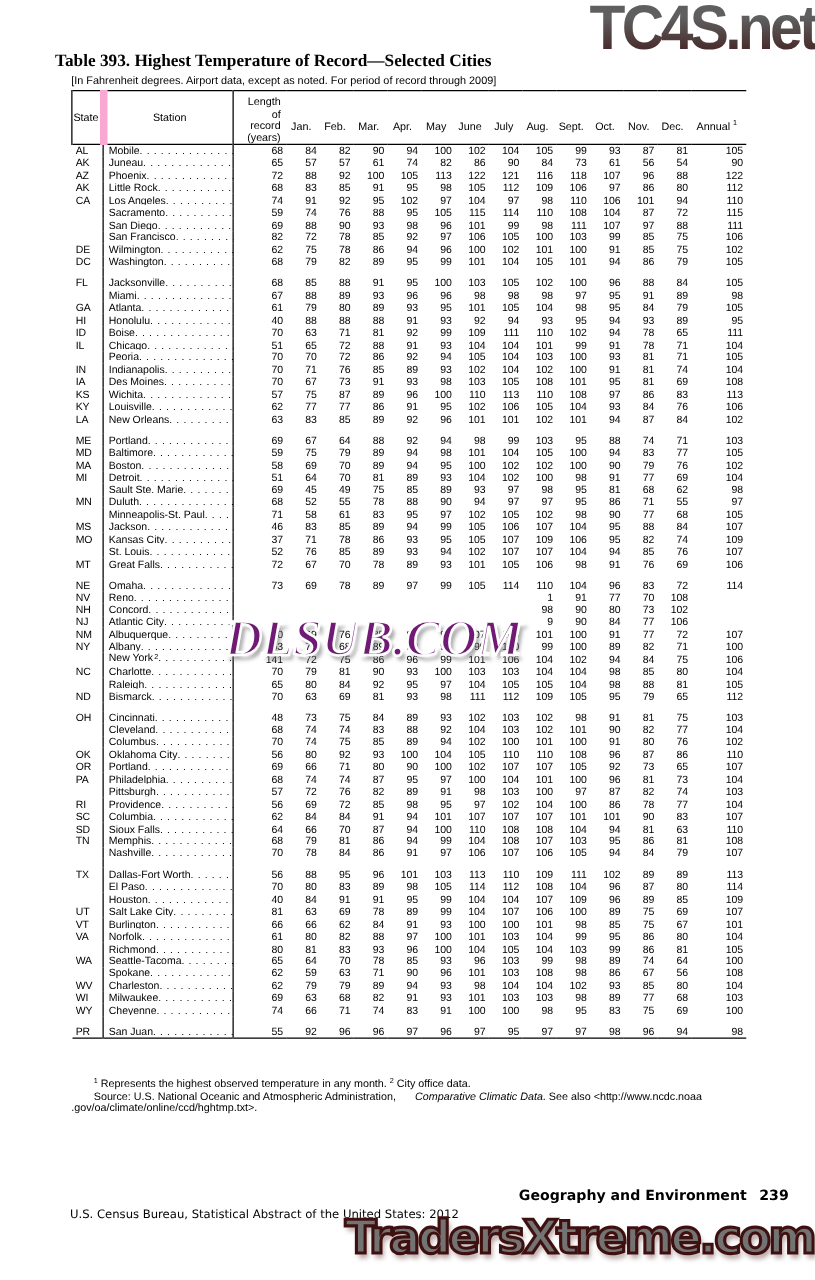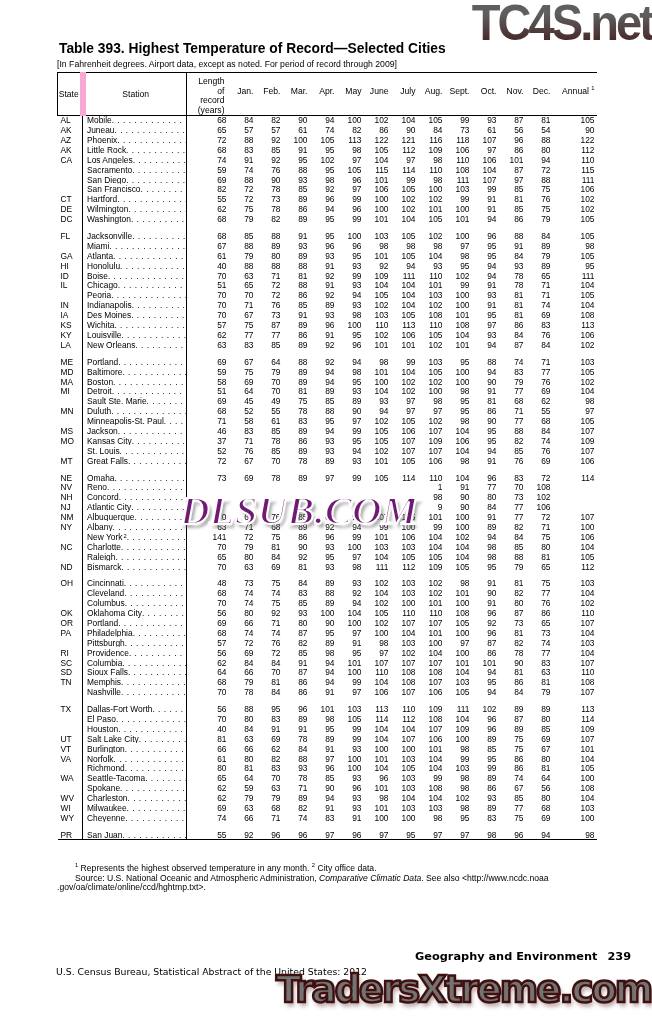--- a/index.html
+++ b/index.html
@@ -14,57 +14,57 @@
   .wm-mid{position:absolute;left:180px;top:486px;font-family:"Liberation Serif",serif;
     font-weight:bold;font-size:41px;letter-spacing:0px;color:#701a75;
     -webkit-text-stroke:2px #fff;
     text-shadow:0 0 2px #fff,3px 4px 3px rgba(110,110,110,.55);font-style:italic;}
   .wm-bot{position:absolute;left:276px;top:968px;font-family:"DejaVu Sans",sans-serif;
     font-weight:bold;font-size:37px;letter-spacing:-2px;color:#737373;
     -webkit-text-stroke:2.5px #3f1010;
     text-shadow:0 0 3px rgba(255,255,255,.85),2px 4px 4px rgba(90,40,40,.45);}
 
   
-  .title{position:absolute;left:59px;top:41px;font-family:Liberation Sans, sans-serif;
+  .title{position:absolute;left:44px;top:41px;font-family:Liberation Serif, serif;
     font-weight:bold;font-size:13.8px;}
   .subtitle{position:absolute;left:57px;top:59px;font-size:8.7px;}
 
   
   .tblwrap{position:absolute;left:57px;top:72px;}
   table{border-collapse:collapse;table-layout:fixed;width:539px;
     border-top:1.6px solid #000;border-bottom:1.6px solid #000;}
   col.c1{width:25px;}col.c2{width:104px;}col.c3{width:42px;}
   col.cm{width:27px;}col.ca{width:44px;}
   thead th{font-weight:normal;font-size:8.6px;padding:0;}
   thead tr{height:43px;}
   th.h-state{border-left:1px solid #000;border-right:6px solid #f9a8d4;vertical-align:middle;text-align:center;}
   th.h-station{border-right:1px solid #000;vertical-align:middle;text-align:center;}
   th.h-years{vertical-align:bottom;text-align:right;white-space:pre-line;
     line-height:9.4px;padding-right:4px;padding-bottom:0;}
-  th.h-mon{vertical-align:bottom;text-align:right;padding-right:2px;padding-bottom:19px;}
+  th.h-mon{vertical-align:bottom;text-align:center;padding-right:2px;padding-bottom:9px;}
   thead{border-bottom:1px solid #000;}
   tbody tr{height:9.9px;}
   tbody tr.spacer{height:7px;}
   td{padding:0;font-size:8.4px;line-height:1;vertical-align:middle;}
   td.c-state{padding-left:3px;border-right:1px solid #000;}
   td.c-station{border-right:1px solid #000;}
   .stw{display:flex;align-items:baseline;overflow:hidden;white-space:nowrap;padding-left:4px;width:100px;}
   .nm{flex:0 0 auto;}
   .sp{flex:0 0 auto;font-size:5.8px;margin-left:1px;transform:translateY(-2px);}
   .dots{flex:1 1 auto;overflow:hidden;}
   .dots::after{content:" . . . . . . . . . . . . . . . . . . . . . . . . . .";letter-spacing:.5px;}
   td.c-num{text-align:right;padding-right:2px;}
   sup.hsup{font-size:5.8px;}
 
   
   .foot{position:absolute;left:57px;top:861px;width:545px;font-size:8.6px;line-height:9.7px;}
   .fn-line{padding-left:18px;}
   .src1{display:block;padding-left:18px;}
   .src2{display:block;}
-  .it{font-style:italic;}
+  .it{font-style:italic;margin-left:13px;}
   .foot sup{font-size:5.8px;}
 
   
   .runhead{position:absolute;top:950px;right:21px;font-family:"DejaVu Sans",sans-serif;
     font-size:11.3px;font-weight:600;text-align:center;}
   .runhead .pg{margin-left:10px;}
   .credit{position:absolute;left:56px;top:966px;font-family:"DejaVu Sans",sans-serif;font-size:9.3px;}
 </style>
 </head>
 <body>
@@ -296,43 +296,20 @@
           <td class="c-num">106</td>
           <td class="c-num">105</td>
           <td class="c-num">100</td>
           <td class="c-num">103</td>
           <td class="c-num">99</td>
           <td class="c-num">85</td>
           <td class="c-num">75</td>
           <td class="c-num">106</td>
         </tr>
         <tr>
-          <td class="c-state">CT</td>
-          <td class="c-station">
-            <span class="stw">
-              <span class="nm">Hartford</span>
-              <span class="dots"></span>
-            </span>
-          </td>
-          <td class="c-num">55</td>
-          <td class="c-num">72</td>
-          <td class="c-num">73</td>
-          <td class="c-num">89</td>
-          <td class="c-num">96</td>
-          <td class="c-num">99</td>
-          <td class="c-num">100</td>
-          <td class="c-num">102</td>
-          <td class="c-num">102</td>
-          <td class="c-num">99</td>
-          <td class="c-num">91</td>
-          <td class="c-num">81</td>
-          <td class="c-num">76</td>
-          <td class="c-num">102</td>
-        </tr>
-        <tr>
           <td class="c-state">DE</td>
           <td class="c-station">
             <span class="stw">
               <span class="nm">Wilmington</span>
               <span class="dots"></span>
             </span>
           </td>
           <td class="c-num">62</td>
           <td class="c-num">75</td>
           <td class="c-num">78</td>

